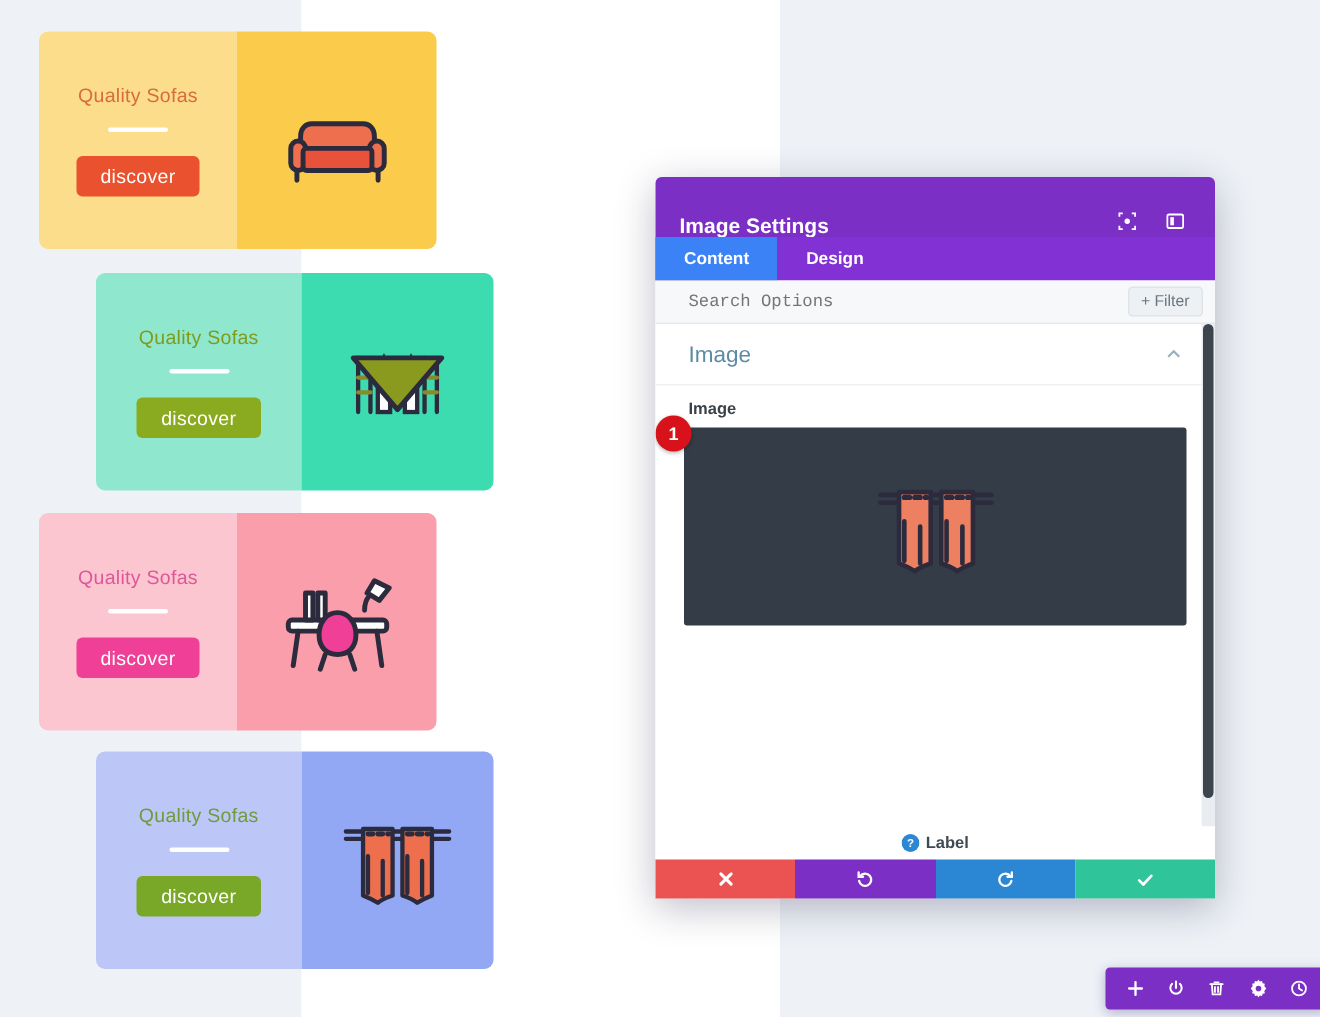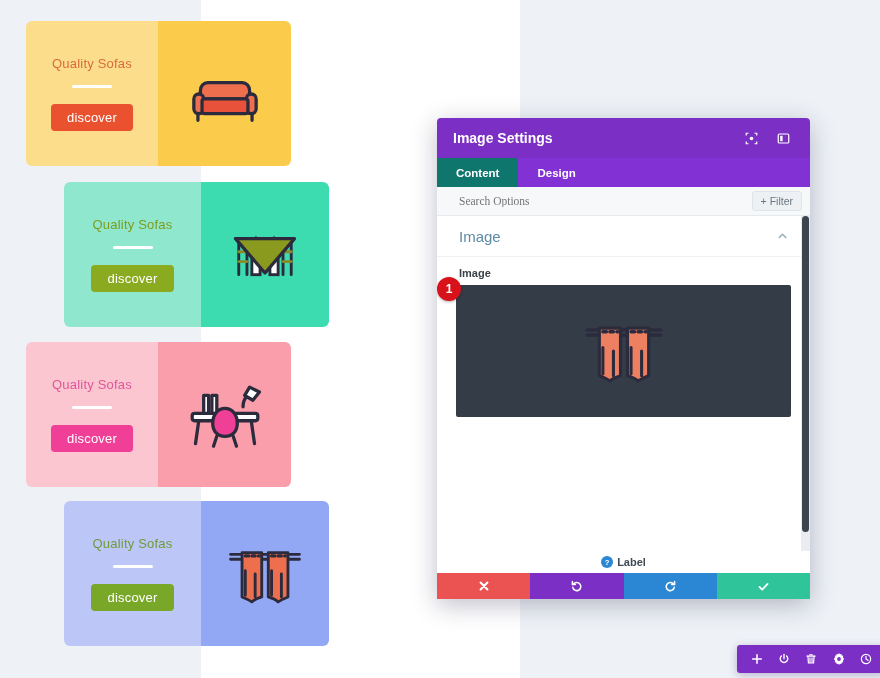--- a/index.html
+++ b/index.html
@@ -73,43 +73,43 @@
 
   
   #settings-modal{
     position:absolute;left:437px;top:118px;width:373px;height:481px;
     box-shadow:0 6px 26px rgba(30,20,60,.28);
     border-radius:4px 4px 0 0;
     display:flex;flex-direction:column;
     background:#fff;
   }
   #modal-header{
-    height:40px;background:#7b2fc4;display:flex;align-items:center;
+    height:40px;background:#7b2fc4;display:flex;align-items:flex-end;
     padding:0 16px;border-radius:4px 4px 0 0;
   }
   #modal-title{color:#fff;font-size:14px;font-weight:bold;flex:1;}
   .hdr-icon{
     width:22px;height:22px;margin-left:10px;display:flex;align-items:center;
     justify-content:center;cursor:pointer;
   }
   #modal-tabs{
     height:29px;background:#8231d4;display:flex;align-items:stretch;
   }
   .tab{
     display:flex;align-items:center;padding:0 19px;color:#fff;font-size:11.5px;
     font-weight:bold;cursor:pointer;
   }
-  .tab.active{background:#0f766e;}
+  .tab.active{background:#3b82f6;}
   #search-row{
     height:28px;background:#f6f8fa;border-bottom:1px solid #e6eaee;
     display:flex;align-items:center;padding:0 8px 0 20px;
   }
   #search-input{
     flex:1;border:none;background:transparent;outline:none;
-    font-size:11.5px;color:#9aa4ad;font-family:Liberation Serif, serif;
+    font-size:11.5px;color:#9aa4ad;font-family:Liberation Mono, monospace;
   }
   #filter-btn{
     background:#eef1f4;border:1px solid #dfe4e9;border-radius:3px;
     font-size:10.5px;color:#6b7680;padding:3px 8px;cursor:pointer;
     font-family:inherit;white-space:nowrap;margin-left:19px;
   }
   #modal-body{
     flex:1;overflow:hidden;position:relative;background:#fff;
   }
   .acc-head{

